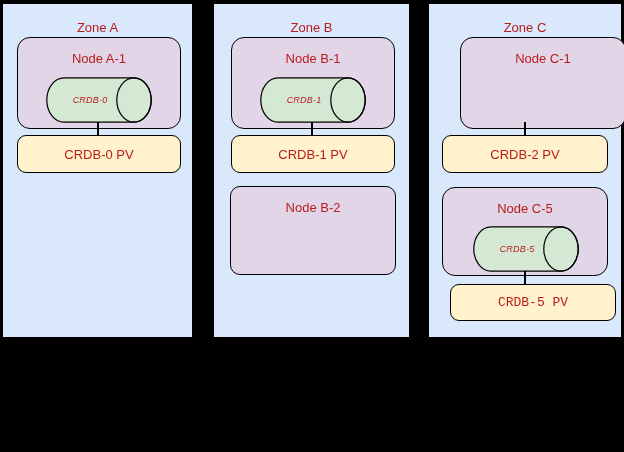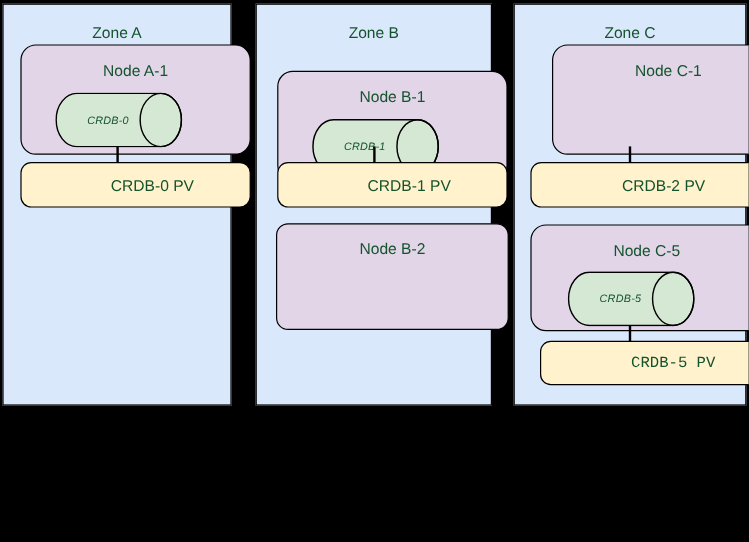--- a/index.html
+++ b/index.html
@@ -6,21 +6,21 @@
     margin: 0;
     padding: 0;
     background: #000000;
   }
   #canvas {
     position: relative;
     width: 624px;
     height: 452px;
     background: var(--canvas-bg, #000000);
     font-family: "Liberation Sans", sans-serif;
-    color: #14532d;
+    color: #b91c1c;
     overflow: hidden;
   }
   .zone {
     position: absolute;
     background: var(--zone-fill, #dae8fc);
     border: 1px solid var(--border, #000000);
     box-sizing: content-box;
   }
   .zone-title {
     position: absolute;
@@ -29,21 +29,20 @@
     top: 16px;
     text-align: center;
     font-size: 13px;
     line-height: 15px;
   }
   .node {
     position: absolute;
     background: var(--node-fill, #e1d5e7);
     border: 1px solid var(--border, #000000);
     border-radius: 13px;
-    padding-left: 28px;
   }
   .node-title {
     position: absolute;
     left: 0;
     right: 0;
     top: 13px;
     text-align: center;
     font-size: 13px;
     line-height: 15px;
   }
@@ -82,21 +81,20 @@
   }
   .pv {
     position: absolute;
     background: var(--pv-fill, #fff2cc);
     border: 1px solid var(--border, #000000);
     border-radius: 9px;
     display: flex;
     align-items: center;
     justify-content: center;
     font-size: 13px;
-    padding-left: 28px;
   }
 </style>
 </head>
 <body>
 
 <div id="canvas">
 
   <div class="zone" style="left:2px; top:3px; width:189px; height:333px;">
     <div class="zone-title">Zone A</div>
 
@@ -114,21 +112,21 @@
     <div class="connector" style="left:94px; top:118px; height:14px;"></div>
 
     <div class="pv" style="left:14px; top:131px; width:162px; height:36px;">
       <span>CRDB-0 PV</span>
     </div>
   </div>
 
   <div class="zone" style="left:213px; top:3px; width:195px; height:333px;">
     <div class="zone-title">Zone B</div>
 
-    <div class="node" style="left:17px; top:33px; width:162px; height:90px;margin-top:22px;">
+    <div class="node" style="left:17px; top:33px; width:162px; height:90px;">
       <div class="node-title">Node B-1</div>
       <div class="cylinder" style="left:28px; top:39px;text-align:center;">
         <svg width="106" height="46" viewBox="0 0 106 46">
           <path class="cyl-body" d="M 18 0.8 L 88 0.8 A 17.2 22.2 0 0 1 88 45.2 L 18 45.2 A 17.2 22.2 0 0 1 18 0.8 Z"></path>
           <ellipse class="cyl-rim" cx="88" cy="23" rx="17.2" ry="22.2"></ellipse>
         </svg>
         <div class="cyl-label">CRDB-1</div>
       </div>
     </div>
 

